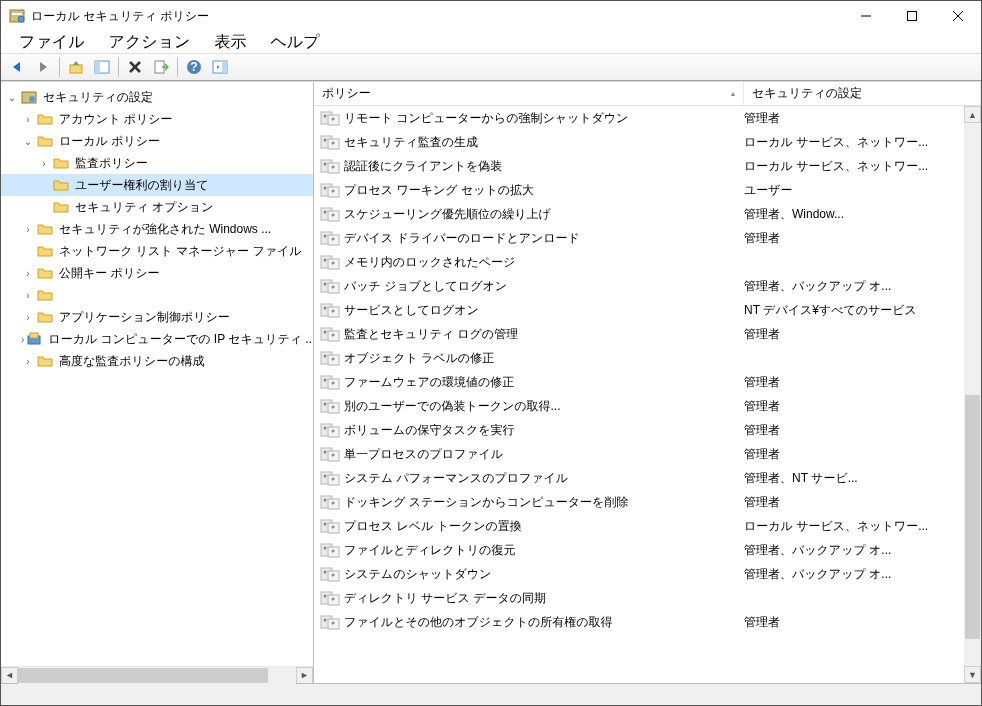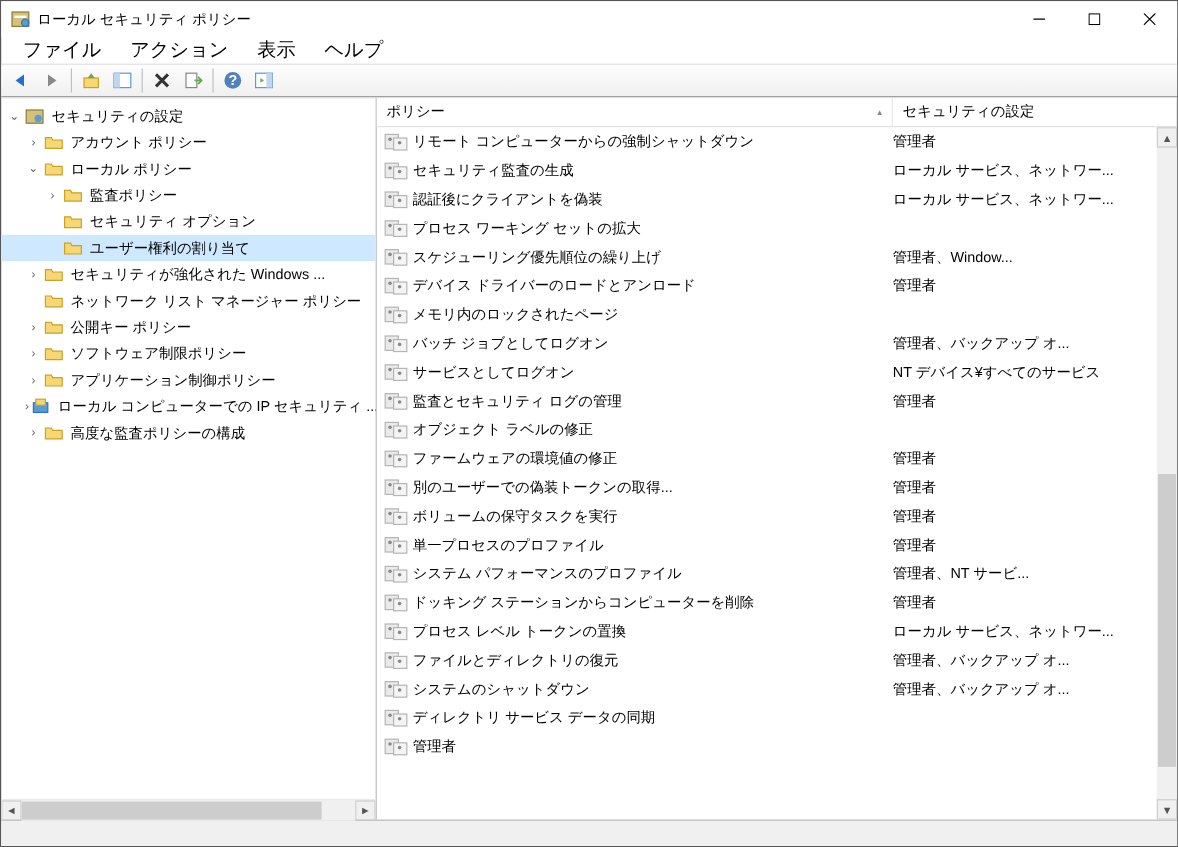--- a/index.html
+++ b/index.html
@@ -184,66 +184,65 @@
       </div>
 
       <div class="tree-row indent-2">
         <span class="tree-toggle">›</span>
         <svg class="tree-icon" viewBox="0 0 16 16">
             <path d="M1 4 L6 4 L7 6 L15 6 L15 13 L1 13 Z" fill="#f7d774" stroke="#c9a227"></path>
           </svg>
         <span class="label">監査ポリシー</span>
       </div>
 
+      <div class="tree-row indent-2 selected">
+        <span class="tree-toggle"></span>
+        <svg class="tree-icon" viewBox="0 0 16 16">
+            <path d="M1 4 L6 4 L7 6 L15 6 L15 13 L1 13 Z" fill="#f7d774" stroke="#c9a227"></path>
+          </svg>
+        <span class="label">ユーザー権利の割り当て</span>
+      </div>
+
       <div class="tree-row indent-2">
         <span class="tree-toggle"></span>
         <svg class="tree-icon" viewBox="0 0 16 16">
             <path d="M1 4 L6 4 L7 6 L15 6 L15 13 L1 13 Z" fill="#f7d774" stroke="#c9a227"></path>
           </svg>
         <span class="label">セキュリティ オプション</span>
       </div>
 
-      <div class="tree-row indent-2 selected">
+      <div class="tree-row indent-1">
+        <span class="tree-toggle">›</span>
+        <svg class="tree-icon" viewBox="0 0 16 16">
+            <path d="M1 4 L6 4 L7 6 L15 6 L15 13 L1 13 Z" fill="#f7d774" stroke="#c9a227"></path>
+          </svg>
+        <span class="label">セキュリティが強化された Windows ...</span>
+      </div>
+
+      <div class="tree-row indent-1">
         <span class="tree-toggle"></span>
         <svg class="tree-icon" viewBox="0 0 16 16">
             <path d="M1 4 L6 4 L7 6 L15 6 L15 13 L1 13 Z" fill="#f7d774" stroke="#c9a227"></path>
           </svg>
-        <span class="label">ユーザー権利の割り当て</span>
-      </div>
-
-      <div class="tree-row indent-1">
-        <span class="tree-toggle">›</span>
-        <svg class="tree-icon" viewBox="0 0 16 16">
-            <path d="M1 4 L6 4 L7 6 L15 6 L15 13 L1 13 Z" fill="#f7d774" stroke="#c9a227"></path>
-          </svg>
-        <span class="label">セキュリティが強化された Windows ...</span>
-      </div>
-
-      <div class="tree-row indent-1">
-        <span class="tree-toggle"></span>
-        <svg class="tree-icon" viewBox="0 0 16 16">
-            <path d="M1 4 L6 4 L7 6 L15 6 L15 13 L1 13 Z" fill="#f7d774" stroke="#c9a227"></path>
-          </svg>
-        <span class="label">ネットワーク リスト マネージャー ポリシー</span>
+        <span class="label">ネットワーク リスト マネージャー ファイル</span>
       </div>
 
       <div class="tree-row indent-1">
         <span class="tree-toggle">›</span>
         <svg class="tree-icon" viewBox="0 0 16 16">
             <path d="M1 4 L6 4 L7 6 L15 6 L15 13 L1 13 Z" fill="#f7d774" stroke="#c9a227"></path>
           </svg>
         <span class="label">公開キー ポリシー</span>
       </div>
 
       <div class="tree-row indent-1">
         <span class="tree-toggle">›</span>
         <svg class="tree-icon" viewBox="0 0 16 16">
             <path d="M1 4 L6 4 L7 6 L15 6 L15 13 L1 13 Z" fill="#f7d774" stroke="#c9a227"></path>
           </svg>
-        <span class="label">ソフトウェア制限ポリシー</span>
       </div>
 
       <div class="tree-row indent-1">
         <span class="tree-toggle">›</span>
         <svg class="tree-icon" viewBox="0 0 16 16">
             <path d="M1 4 L6 4 L7 6 L15 6 L15 13 L1 13 Z" fill="#f7d774" stroke="#c9a227"></path>
           </svg>
         <span class="label">アプリケーション制御ポリシー</span>
       </div>
 
@@ -317,20 +316,21 @@
           <span class="setting-text">ローカル サービス、ネットワー...</span>
         </div>
         <div class="list-row">
           <svg class="item-icon" viewBox="0 0 20 16">
             <rect x="1" y="2" width="11" height="12" fill="#eaeaea" stroke="#b5b5b5"></rect>
             <rect x="8" y="5" width="11" height="10" fill="#f4f4f4" stroke="#b5b5b5"></rect>
             <circle cx="5" cy="6" r="1.5" fill="#888"></circle>
             <circle cx="13" cy="9" r="1.5" fill="#888"></circle>
           </svg>
           <span class="policy-text">プロセス ワーキング セットの拡大</span>
+          <span class="setting-text">ユーザー</span>
         </div>
         <div class="list-row">
           <svg class="item-icon" viewBox="0 0 20 16">
             <rect x="1" y="2" width="11" height="12" fill="#eaeaea" stroke="#b5b5b5"></rect>
             <rect x="8" y="5" width="11" height="10" fill="#f4f4f4" stroke="#b5b5b5"></rect>
             <circle cx="5" cy="6" r="1.5" fill="#888"></circle>
             <circle cx="13" cy="9" r="1.5" fill="#888"></circle>
           </svg>
           <span class="policy-text">スケジューリング優先順位の繰り上げ</span>
           <span class="setting-text">管理者、Window...</span>
@@ -495,20 +495,21 @@
           <span class="policy-text">ディレクトリ サービス データの同期</span>
           <span class="setting-text"></span>
         </div>
         <div class="list-row">
           <svg class="item-icon" viewBox="0 0 20 16">
             <rect x="1" y="2" width="11" height="12" fill="#eaeaea" stroke="#b5b5b5"></rect>
             <rect x="8" y="5" width="11" height="10" fill="#f4f4f4" stroke="#b5b5b5"></rect>
             <circle cx="5" cy="6" r="1.5" fill="#888"></circle>
             <circle cx="13" cy="9" r="1.5" fill="#888"></circle>
           </svg>
+          <span class="policy-text">ファイルとその他のオブジェクトの所有権の取得</span>
           <span class="setting-text">管理者</span>
         </div>
       </div>
     <div class="list-vscroll">
       <div class="vs-btn">▲</div>
       <div class="vs-track">
           <div class="vs-thumb"></div>
         </div>
       <div class="vs-btn">▼</div>
     </div>

